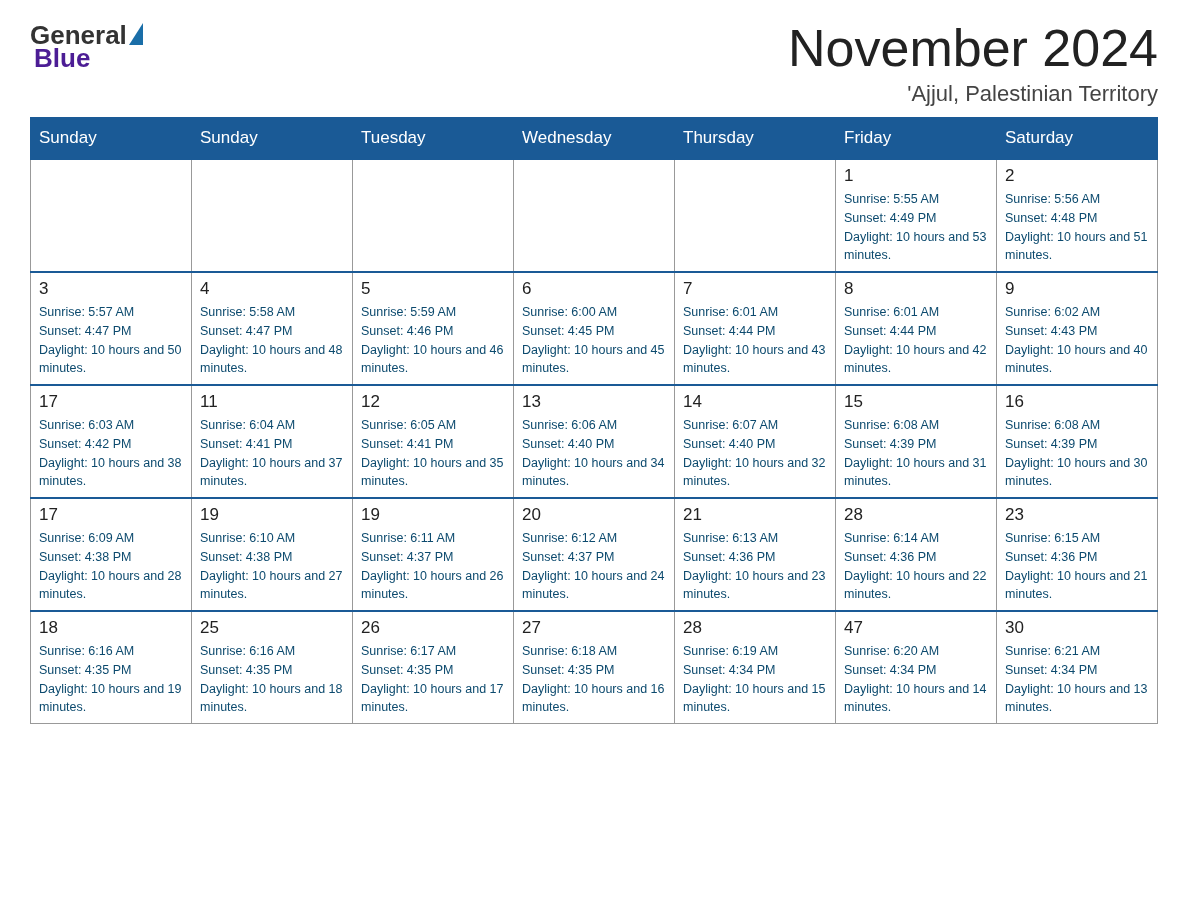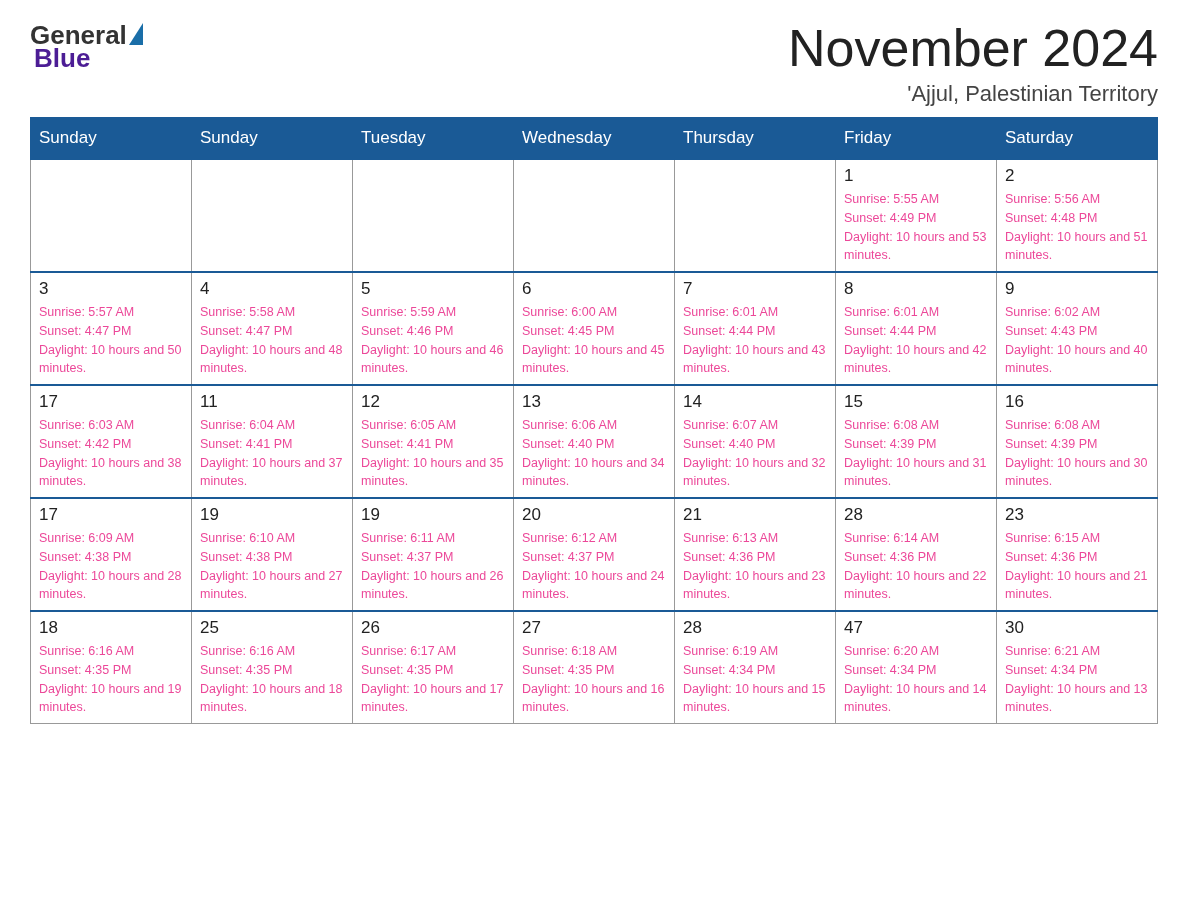--- a/index.html
+++ b/index.html
@@ -84,21 +84,21 @@
       height: 110px;
     }
     .day-number {
       font-size: 17px;
       font-weight: normal;
       color: #222;
       margin-bottom: 4px;
     }
     .day-info {
       font-size: 12.5px;
-      color: #ec4899;
+      color: #0c4a6e;
       line-height: 1.5;
     }
     .empty-cell {
       background: #fff;
     }
     tr.week-row td {
       border-top: 2px solid #1a5a96;
     }
   </style>
 </head>

